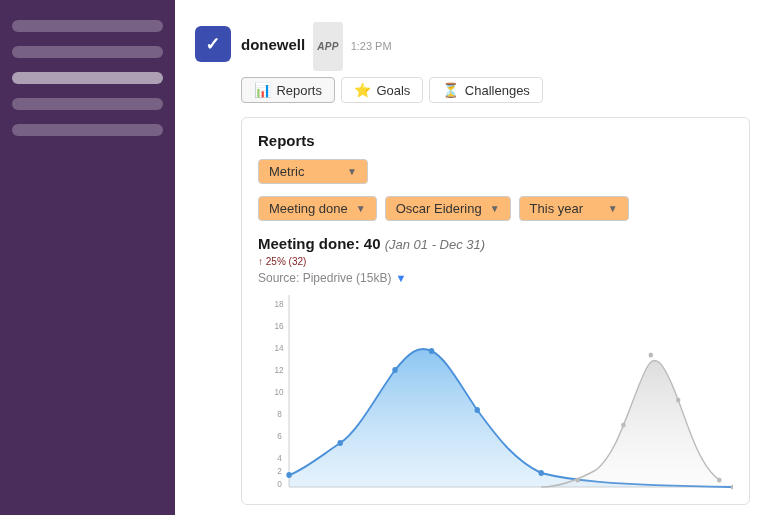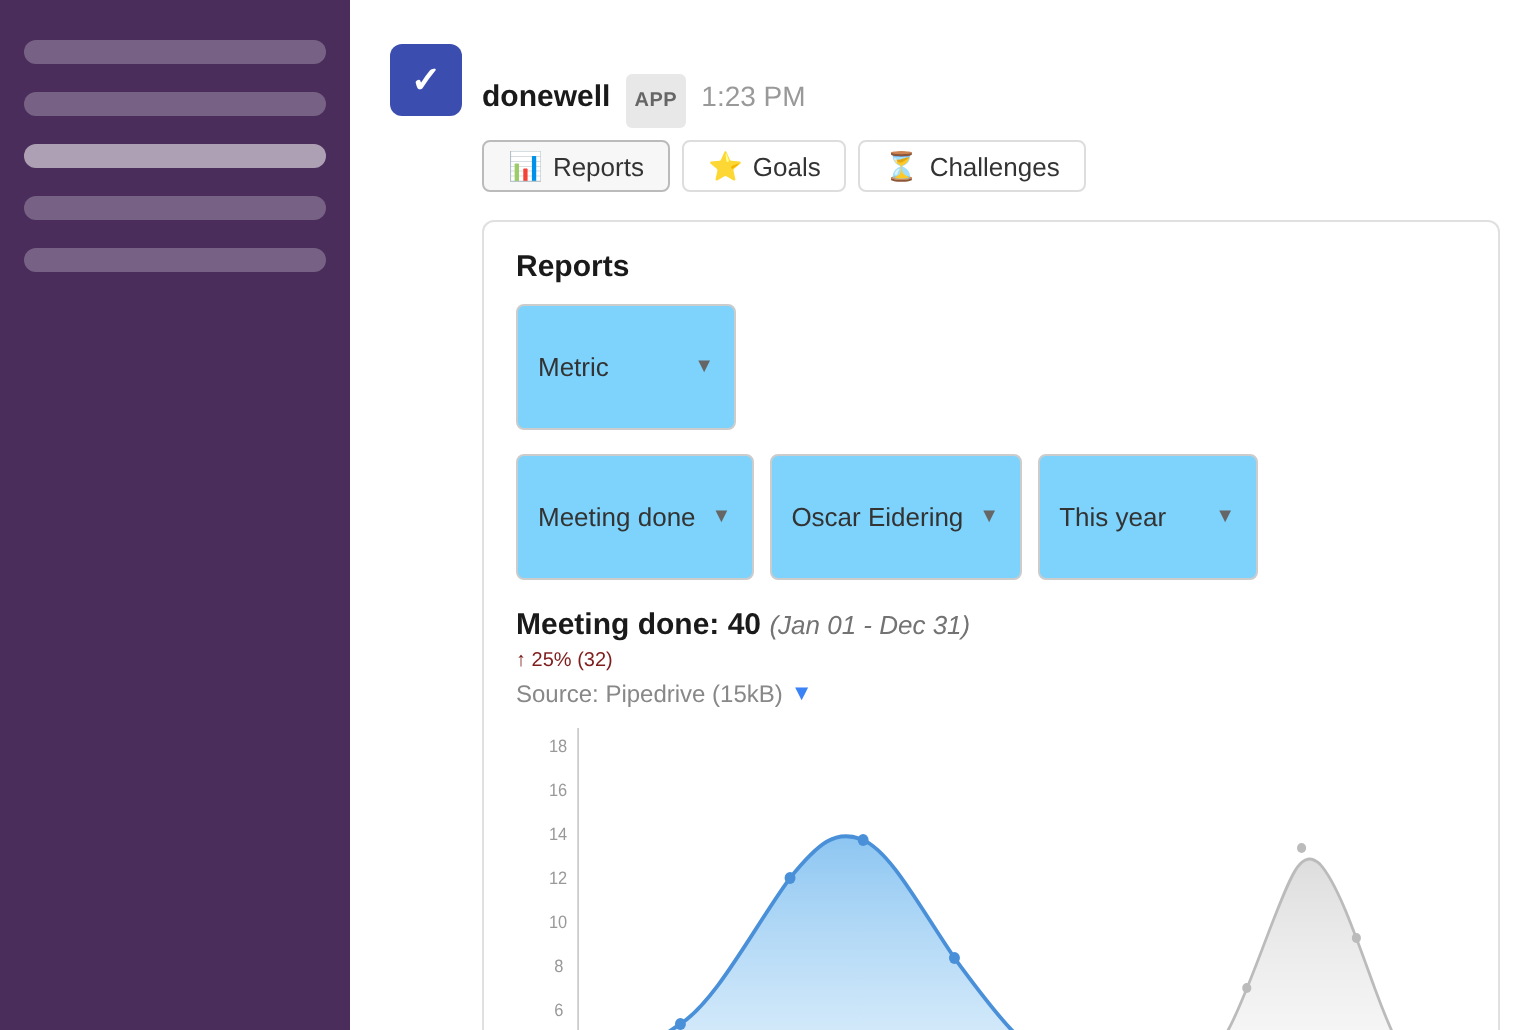--- a/index.html
+++ b/index.html
@@ -72,27 +72,28 @@
     .app-name {
       font-weight: 700;
       font-size: 15px;
       color: #1a1a1a;
       text-align: center;
     }
     .app-badge {
       font-size: 10px;
       background: #e8e8e8;
       color: #666;
-      padding: 8px 4px;
+      padding: 19px 4px;
       border-radius: 3px;
       font-weight: 600;
       letter-spacing: 0.3px;
+      font-style: italic;
     }
     .message-time {
-      font-size: 14px;
+      font-size: 11px;
       color: #999;
       margin-top: 24px;
     }
 
     
     .message-content {
       margin-left: 46px;
     }
     .message-text {
       font-size: 14px;
@@ -142,24 +143,24 @@
     }
 
     
     .metric-row {
       margin-bottom: 12px;
     }
     .dropdown {
       display: inline-flex;
       align-items: center;
       gap: 8px;
-      padding: 23px 10px;
+      padding: 4px 10px;
       border: 1px solid #ccc;
       border-radius: 4px;
-      background: #7dd3fc;
+      background: #fdba74;
       font-size: 13px;
       color: #333;
       cursor: pointer;
       min-width: 110px;
       justify-content: space-between;
     }
     .dropdown-arrow {
       font-size: 10px;
       color: #666;
     }

